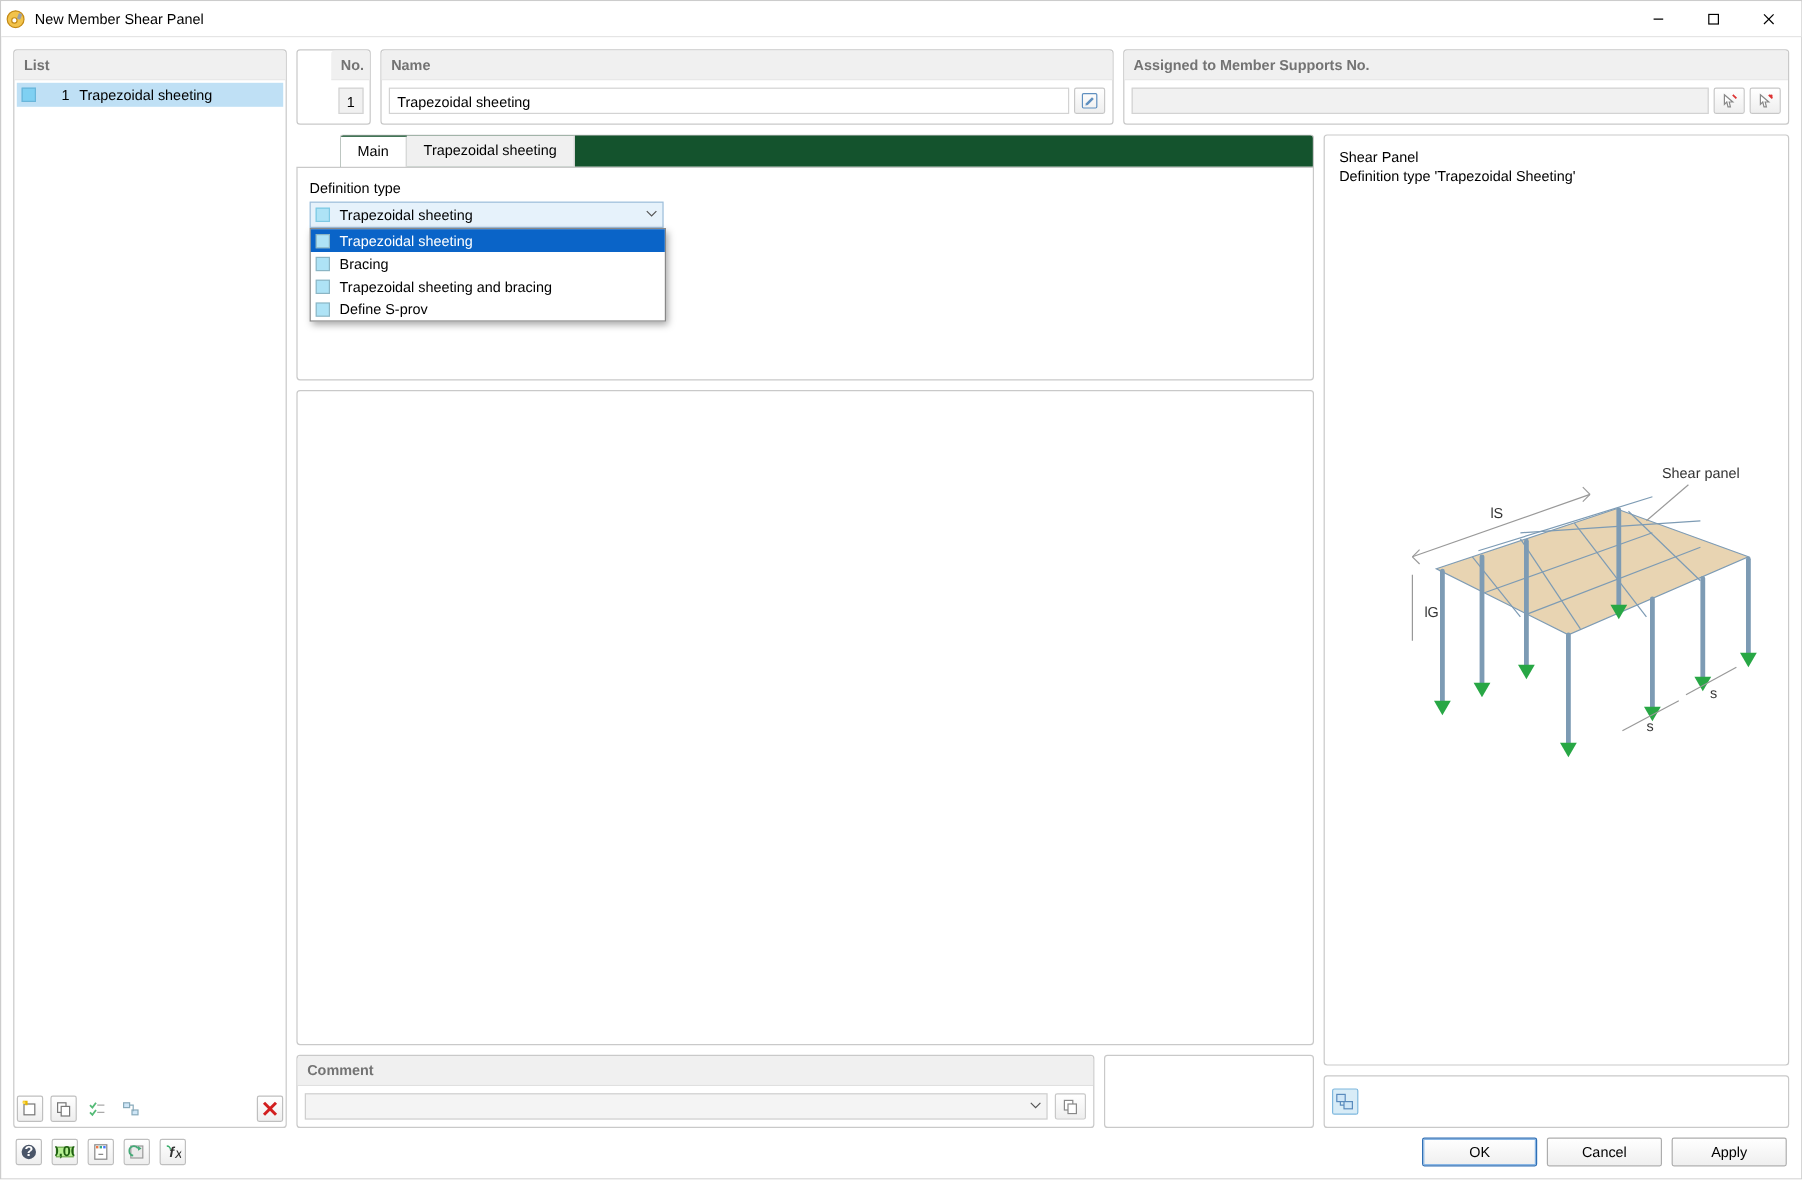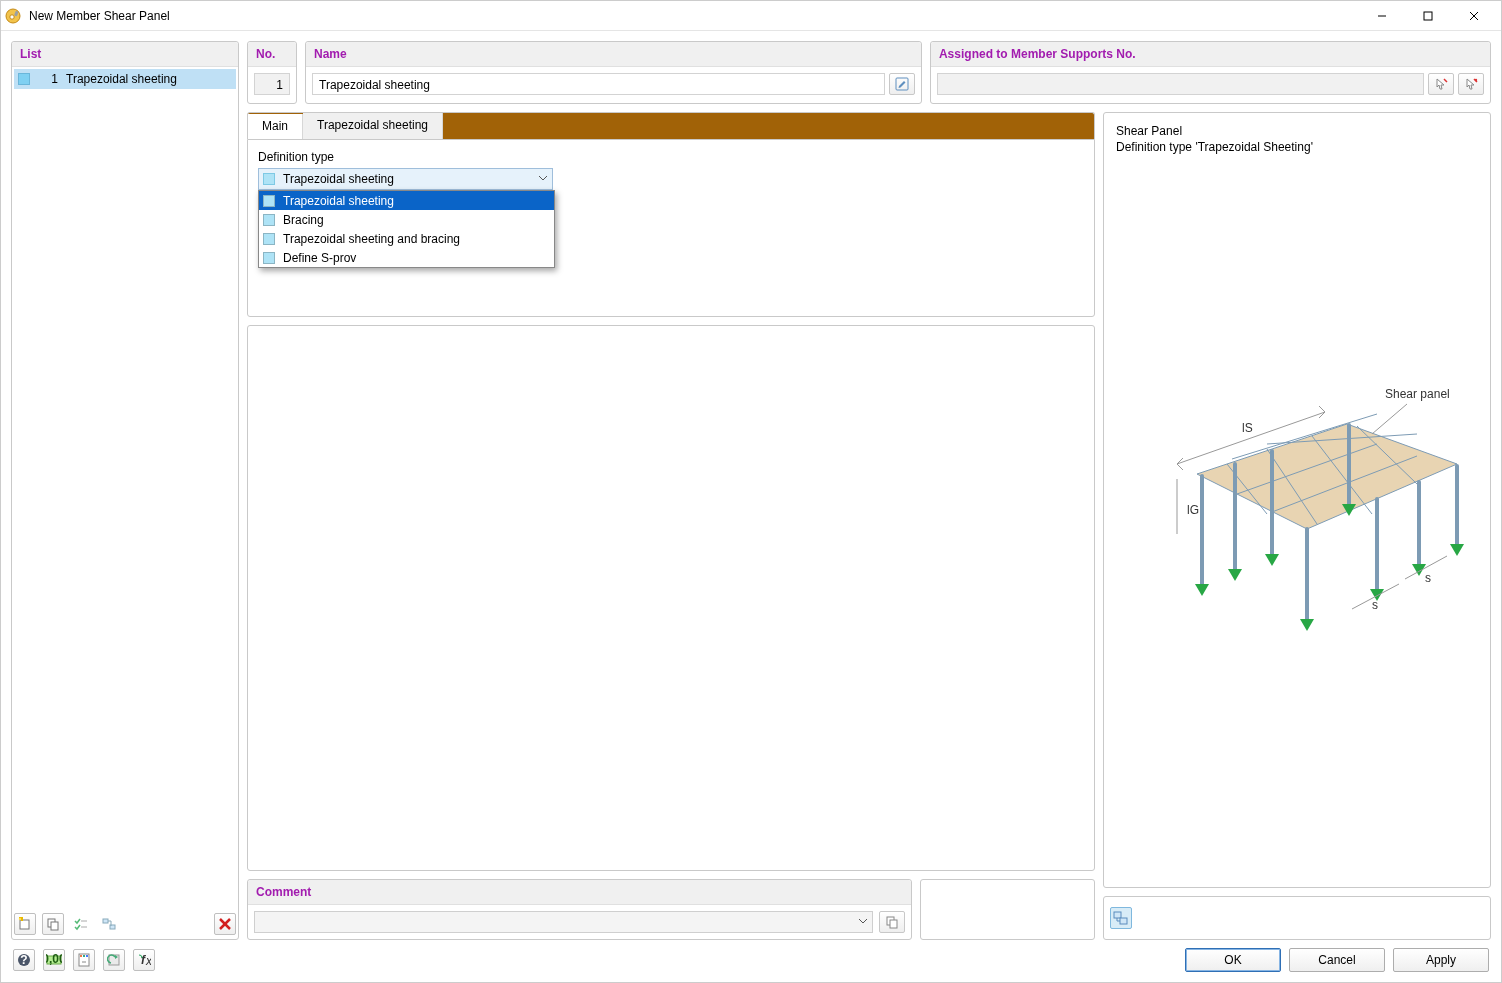--- a/index.html
+++ b/index.html
@@ -9,45 +9,45 @@
   .titlebar .icon-app { width:16px; height:16px; margin-right:8px; display:flex; align-items:center; justify-content:center;}
   .titlebar .title { flex:1; }
   .winbtns { display:flex; }
   .winbtn { width:46px; height:30px; display:flex; align-items:center; justify-content:center; }
 
   .content { flex:1; display:flex; flex-direction:column; padding:10px; gap:8px; min-height:0; }
   .upper { flex:1; display:flex; gap:8px; min-height:0; }
 
   .panel-left { width:228px; display:flex; flex-direction:column; gap:6px; }
   .card { border:1px solid #c9c9c9; border-radius:3px; background:#fff; }
-  .card-head { background:#f0f0f0; color:#a21caf; font-weight:600; padding:5px 8px; border-bottom:1px solid #e0e0e0; border-top-left-radius:3px; border-top-right-radius:3px; }
+  .card-head { background:#f0f0f0; color:#737373; font-weight:600; padding:5px 8px; border-bottom:1px solid #e0e0e0; border-top-left-radius:3px; border-top-right-radius:3px; }
   .list-body { flex:1; padding:2px 2px; }
   .list-row { display:flex; align-items:center; height:20px; padding:0 4px; background:#bfe0f5; }
   .list-row .swatch { width:12px; height:12px; background:#7fd0f2; border:1px solid #6ab6da; margin-right:8px; }
   .list-row .num { width:20px; text-align:right; margin-right:8px; }
   .left-toolbar { display:flex; align-items:center; justify-content:space-between; padding:4px 2px; }
   .tb-group { display:flex; gap:6px; }
   .icon-btn { width:22px; height:22px; border:1px solid #bfbfbf; background:linear-gradient(#ffffff,#eeeeee); border-radius:2px; display:flex; align-items:center; justify-content:center; cursor:pointer;}
   .icon-btn.flat { border:none; background:transparent; }
   .icon-btn.sel { background:#d8ecf7; border-color:#7fb8de; }
 
   .panel-right-stack { flex:1; display:flex; flex-direction:column; min-width:0; gap:8px; }
   .header-row { display:flex; gap:8px; }
-  .no-box { width:50px; }
+  .no-box { width:62px;padding-left:28px; }
   .no-body, .name-body, .assign-body { padding:6px 6px 8px 6px; display:flex; align-items:center; gap:4px; }
   .no-val { width:48px; height:22px; background:#f1f1f1; border:1px solid #d3d3d3; text-align:right; padding:2px 6px; line-height:18px; }
   .name-box { flex:1.1; }
   .name-val { flex:1; height:22px; border:1px solid #d3d3d3; padding:2px 6px; line-height:18px; background:#fff; }
   .mini-btn { width:26px; height:22px; border:1px solid #c8c8c8; background:linear-gradient(#fff,#eee); border-radius:2px; display:flex; align-items:center; justify-content:center; cursor:pointer;}
   .assign-box { flex:1; }
   .assign-val { flex:1; height:22px; border:1px solid #d3d3d3; background:#f1f1f1; padding:2px 6px; line-height:18px; }
 
   .work-row { flex:1; display:flex; gap:8px; min-height:0; }
   .work-left { flex:1.28; display:flex; flex-direction:column; gap:8px; min-height:0; }
-  .tabs { display:flex; background:#a16207; border:1px solid #c9c9c9; border-bottom:none; border-radius:3px 3px 0 0; }
+  .tabs { display:flex; background:#14532d; border:1px solid #c9c9c9; border-bottom:none; border-radius:3px 3px 0 0;margin-left:36px; }
   .tab { padding:5px 14px 6px 14px; border-right:1px solid #d7d7d7; cursor:pointer; }
   .tab.active { background:#fff; border-bottom:1px solid #fff; position:relative; top:1px; }
   .settings-card { border:1px solid #c9c9c9; border-radius:0 0 3px 3px; background:#fff; padding:10px 10px 12px 10px; position:relative; height:178px; }
   .settings-title { color:#4a5568; font-weight:600; margin-bottom:10px; }
   .def-label { margin-bottom:4px; }
   .combo { width:295px; height:22px; border:1px solid #9fbedb; background:#e6f2fb; display:flex; align-items:center; padding:0 4px 0 4px; position:relative; cursor:pointer;}
   .combo .swatch-sm { width:12px; height:12px; background:#aee3f6; border:1px solid #7ec9e4; margin-right:8px; }
   .combo .combo-text { flex:1; }
   .combo .caret { margin-left:6px; }
   .dropdown { position:absolute; top:21px; left:-1px; width:297px; background:#fff; border:1px solid #888; box-shadow:2px 3px 6px rgba(0,0,0,0.35); z-index:10; }

